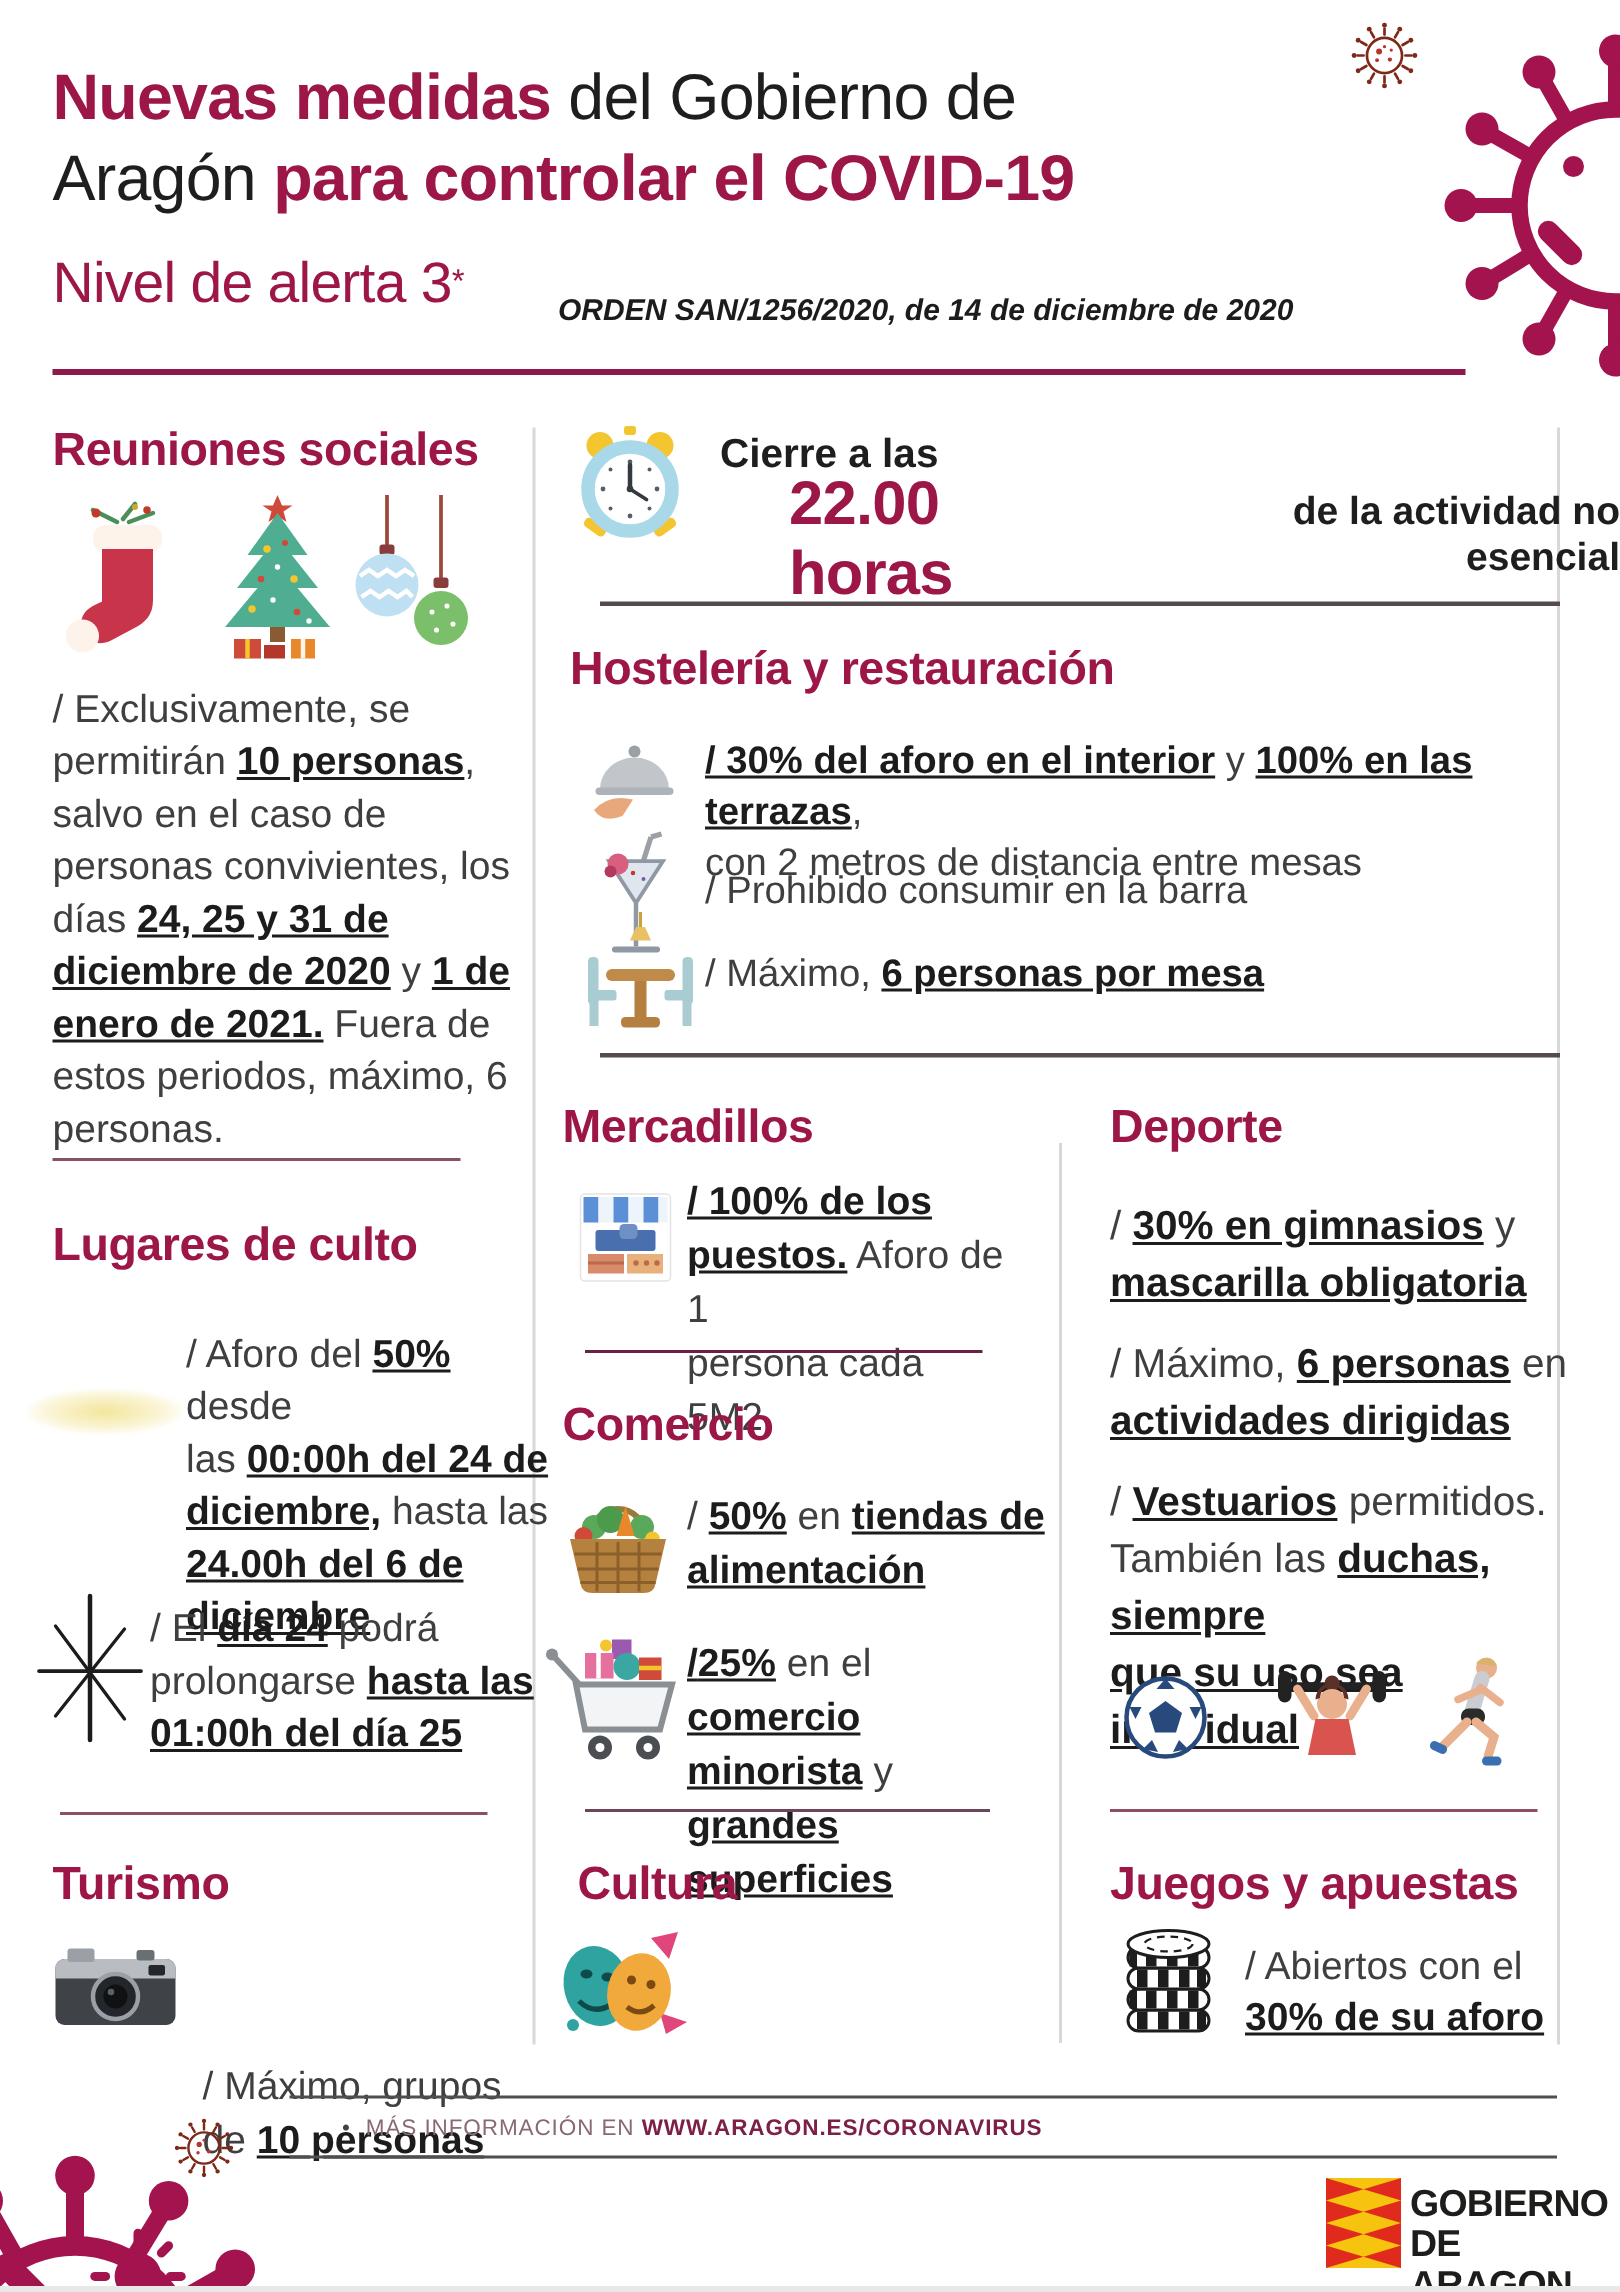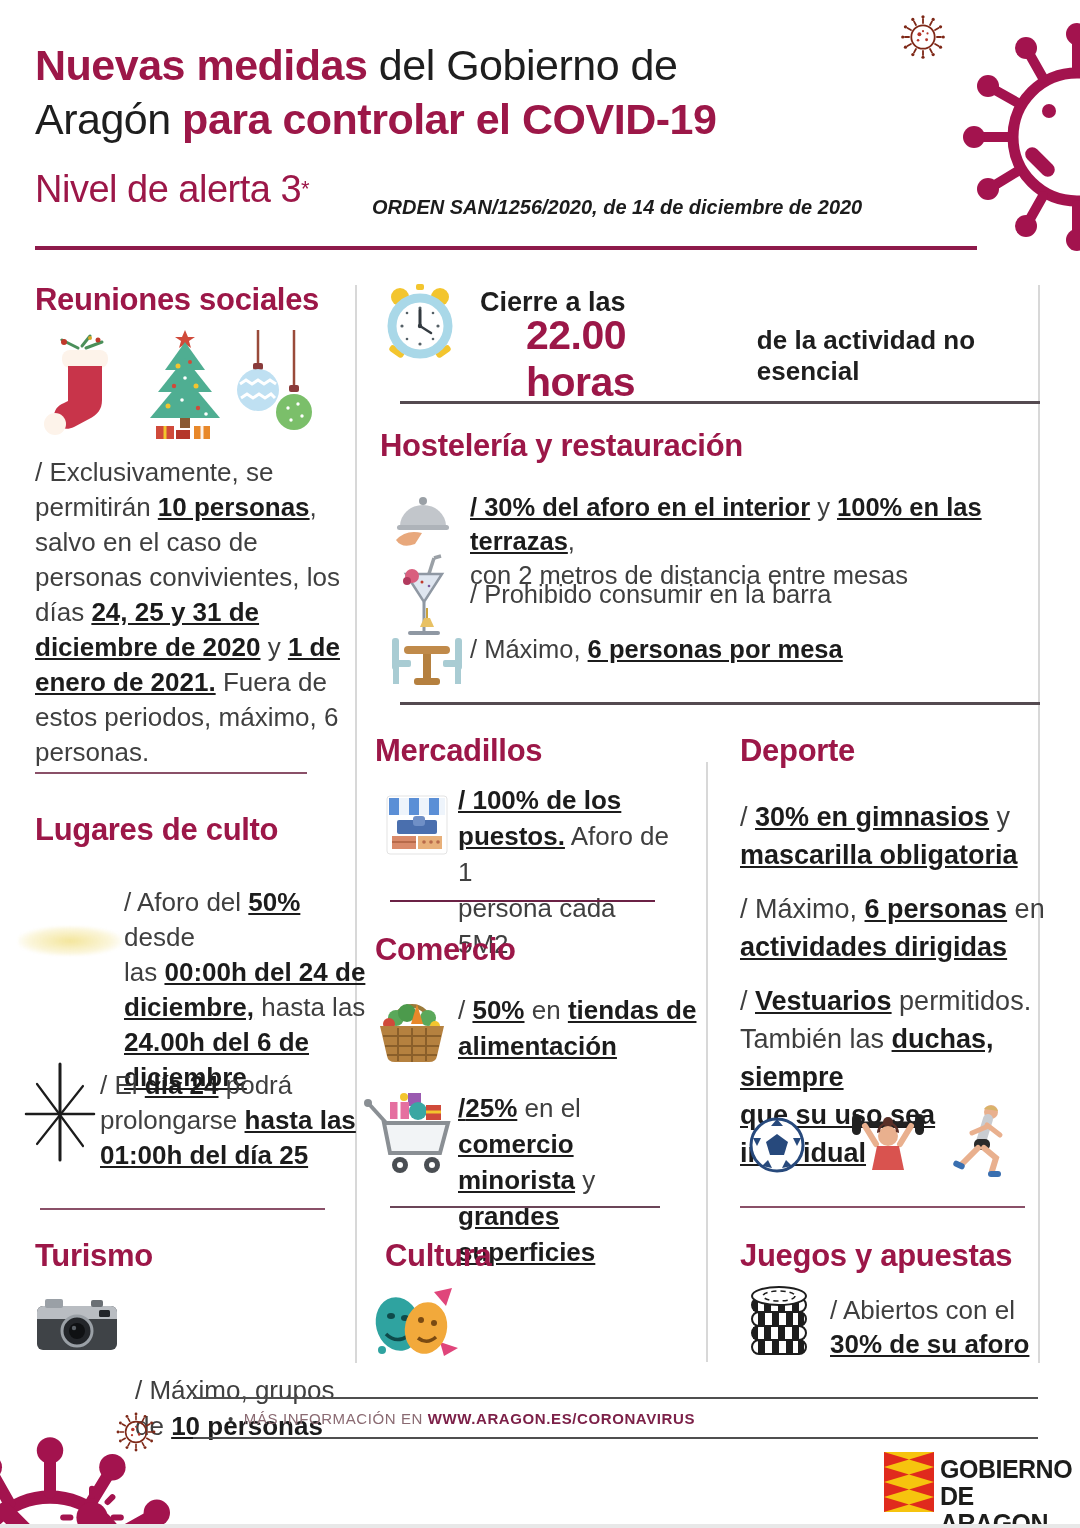--- a/index.html
+++ b/index.html
@@ -15,21 +15,21 @@
   .rich .b{color:#1c1c1c;text-decoration:underline;}
   .b{font-weight:bold;}
   .c-accent{color:var(--accent)!important;}
   .c-dark{color:#1e1e1e;}
   .hr{position:absolute;height:2px;background:#8a5068;}
   .hr-dark{position:absolute;height:3px;background:#544a50;}
   .hr-maroon{position:absolute;height:2px;background:#6b2145;}
   .vr{position:absolute;width:2px;background:#d8d8d8;}
   .cierre-l1{font-size:27px;font-weight:bold;color:#1e1e1e;}
   .cierre-big{font-size:41px;font-weight:bold;color:var(--accent);letter-spacing:-0.5px;}
-  .cierre-rest{font-size:26px;font-weight:bold;color:#1e1e1e;margin-left:14px;}
+  .cierre-rest{font-size:26px;font-weight:bold;color:#1e1e1e;margin-left:14px;text-align:right;}
   .dep{font-size:27px;line-height:38px;}
   .fline{position:absolute;height:2px;background:#4f4f4f;}
   .finfo{font-size:15px;letter-spacing:0.6px;color:#8a6a72;}
   .finfo .b{color:#7c2048;}
   .fbullet{color:#444;margin-right:10px;font-size:15px;}
   .logo-text{font-size:25px;font-weight:bold;color:#1d1d1b;line-height:27px;letter-spacing:-0.5px;}
   .glow{background:radial-gradient(ellipse at center,rgba(243,228,150,0.95) 0%,rgba(243,228,150,0.35) 55%,rgba(243,228,150,0) 75%);filter:blur(1px);}
 </style>
 </head>
 <body>

